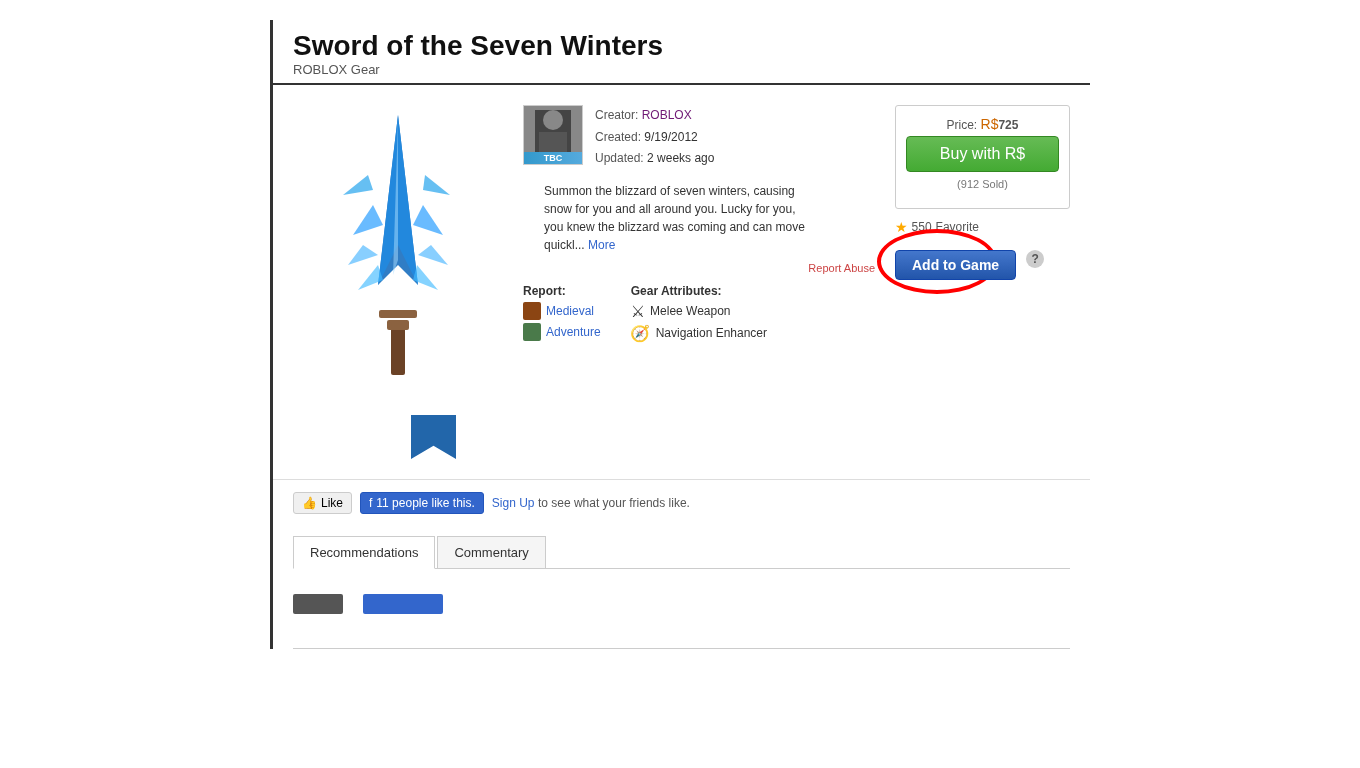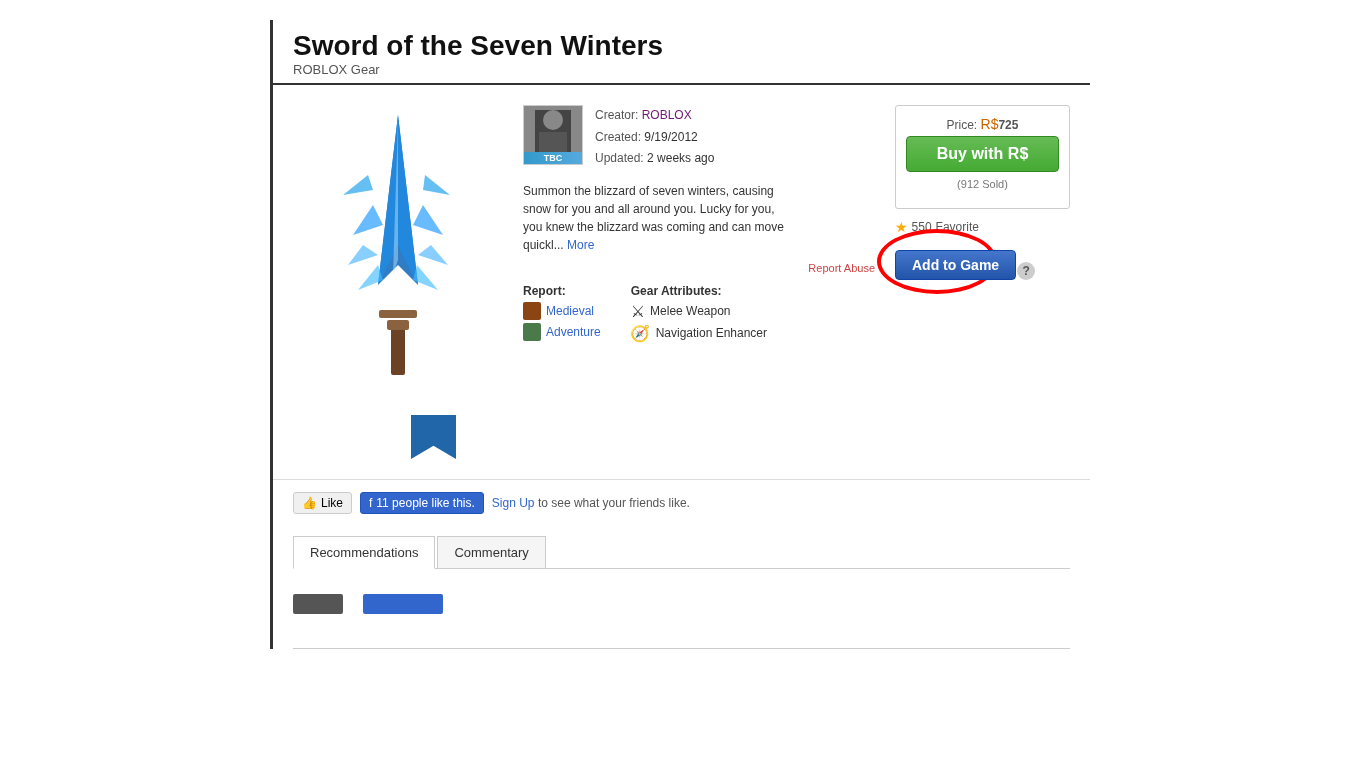--- a/index.html
+++ b/index.html
@@ -77,20 +77,21 @@
       font-size: 12px;
       line-height: 1.8;
     }
     .creator-details .creator-label { color: #555; text-align: right; }
     .creator-details a { color: #701a75; text-decoration: none; }
     .description {
       font-size: 12px;
       line-height: 1.5;
       margin-bottom: 8px;
       max-width: 270px;
+      margin-left: 21px;
     }
     .description a { color: #3366cc; text-decoration: none; }
     .report-abuse {
       color: #cc4444;
       font-size: 11px;
       text-align: right;
       margin-bottom: 10px;
       cursor: pointer;
     }
     .attrs-row {
@@ -139,21 +140,21 @@
     .price-currency {
       color: #cc6600;
       font-size: 14px;
     }
     .buy-button {
       display: block;
       width: 100%;
       background: linear-gradient(to bottom, #66bb55, #44aa33);
       color: #fff;
       font-size: 16px;
-      font-weight: bold;
+      font-weight: normal;
       border: 1px solid #338822;
       border-radius: 4px;
       padding: 8px 0;
       text-align: center;
       cursor: pointer;
       margin-bottom: 6px;
     }
     .sold-count {
       text-align: center;
       font-size: 11px;
@@ -165,22 +166,22 @@
       align-items: center;
       gap: 4px;
       font-size: 12px;
       color: #555;
       margin-bottom: 10px;
     }
     .star-icon { color: #ffaa00; font-size: 14px; }
     .add-to-game-area {
       position: relative;
       display: inline-flex;
-      align-items: flex-end;
-      gap: 1px;
+      align-items: flex-start;
+      gap: 10px;
       margin-top: 5px;
     }
     .red-circle {
       position: absolute;
       top: -16px;
       left: -18px;
       width: 120px;
       height: 65px;
       border: 4px solid red;
       border-radius: 50%;

